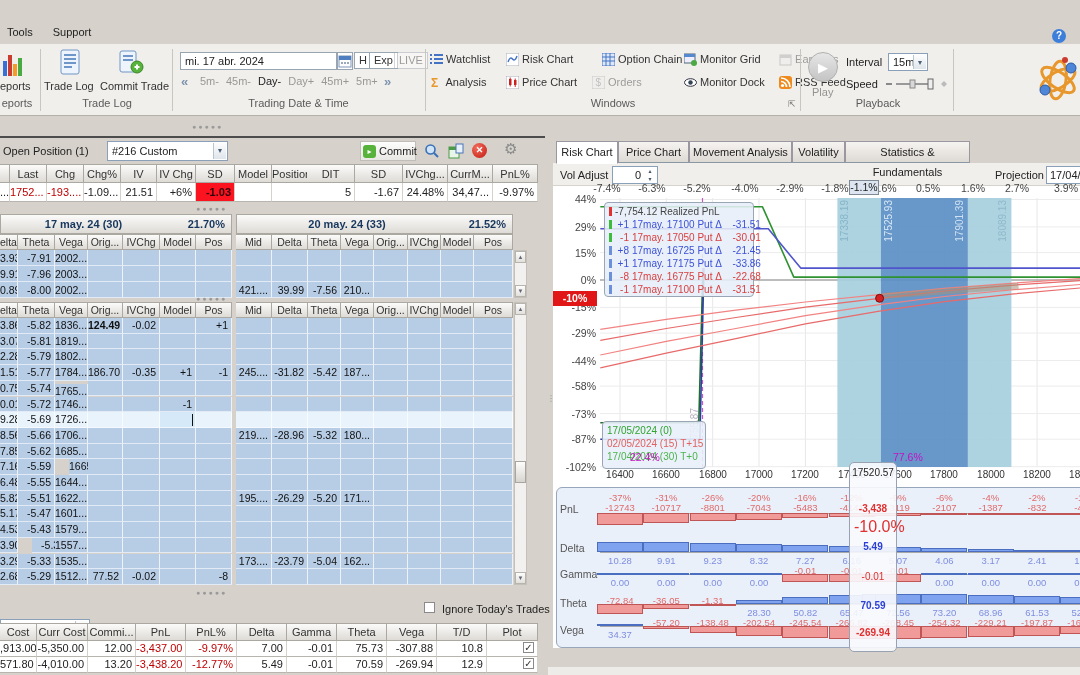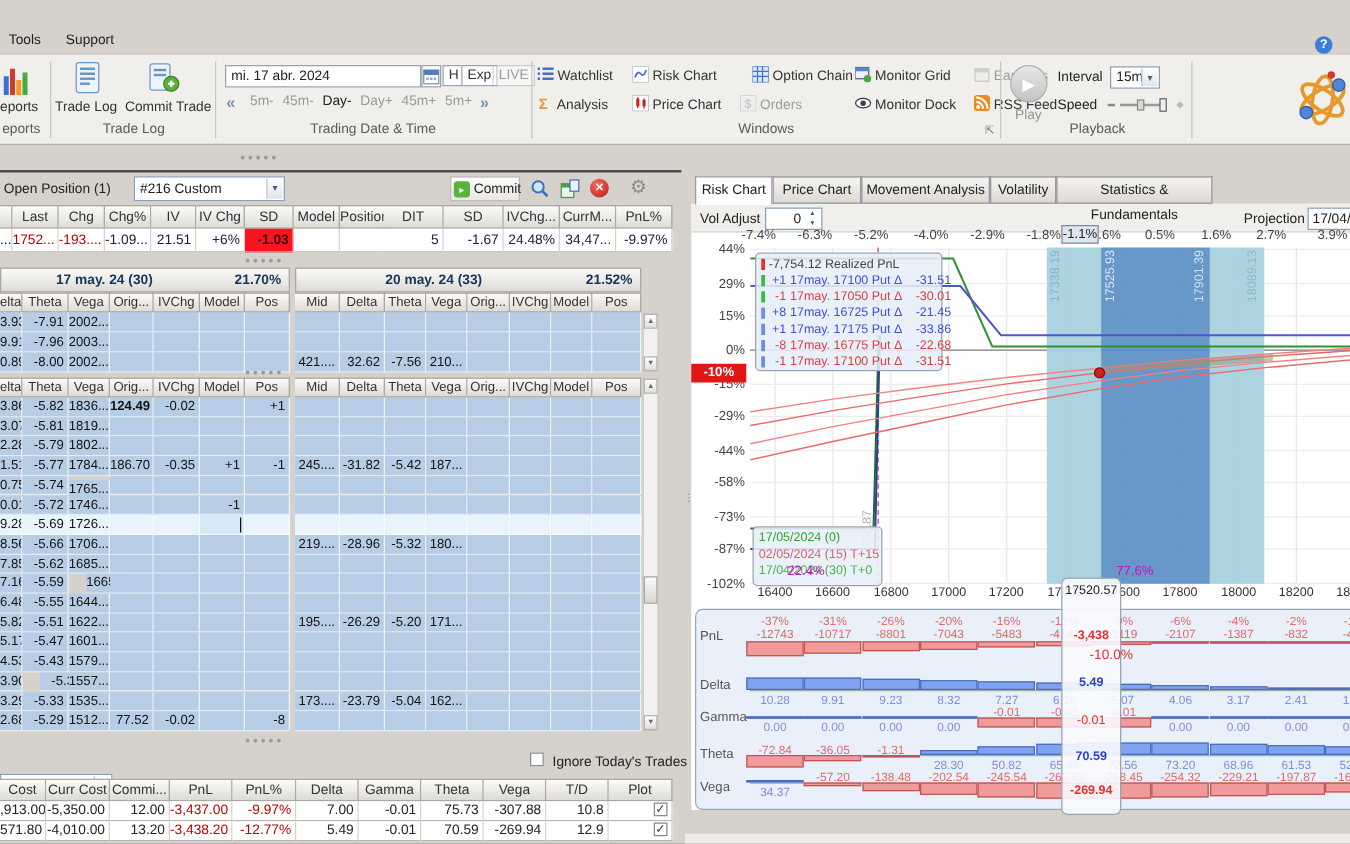--- a/index.html
+++ b/index.html
@@ -355,21 +355,21 @@
       <div class="abs ccell  " style="left:441px;top:266px;width:33px;height:16px;line-height:16px"></div>
       <div class="abs ccell  " style="left:474px;top:266px;width:39px;height:16px;line-height:16px"></div>
       <div class="abs ccell " style="left:0px;top:282px;width:18px;height:16px;line-height:16px;">0.89</div>
       <div class="abs ccell " style="left:18px;top:282px;width:37px;height:16px;line-height:16px;">-8.00</div>
       <div class="abs ccell " style="left:55px;top:282px;width:33px;height:16px;line-height:16px;">2002...</div>
       <div class="abs ccell " style="left:88px;top:282px;width:35px;height:16px;line-height:16px;"></div>
       <div class="abs ccell " style="left:123px;top:282px;width:37px;height:16px;line-height:16px;"></div>
       <div class="abs ccell " style="left:160px;top:282px;width:36px;height:16px;line-height:16px;"></div>
       <div class="abs ccell " style="left:196px;top:282px;width:36px;height:16px;line-height:16px;"></div>
       <div class="abs ccell  red" style="left:236px;top:282px;width:36px;height:16px;line-height:16px">421....</div>
-      <div class="abs ccell  " style="left:272px;top:282px;width:36px;height:16px;line-height:16px">32.62</div>
+      <div class="abs ccell  " style="left:272px;top:282px;width:36px;height:16px;line-height:16px">39.99</div>
       <div class="abs ccell  " style="left:308px;top:282px;width:33px;height:16px;line-height:16px">-7.56</div>
       <div class="abs ccell  " style="left:341px;top:282px;width:33px;height:16px;line-height:16px">210...</div>
       <div class="abs ccell  " style="left:374px;top:282px;width:34px;height:16px;line-height:16px"></div>
       <div class="abs ccell  " style="left:408px;top:282px;width:33px;height:16px;line-height:16px"></div>
       <div class="abs ccell  " style="left:441px;top:282px;width:33px;height:16px;line-height:16px"></div>
       <div class="abs ccell  " style="left:474px;top:282px;width:39px;height:16px;line-height:16px"></div>
       <div class="chc" style="left:0px;top:302px;width:18px">elta</div>
       <div class="chc" style="left:18px;top:302px;width:37px">Theta</div>
       <div class="chc" style="left:55px;top:302px;width:33px">Vega</div>
       <div class="chc" style="left:88px;top:302px;width:35px">Orig...</div>
@@ -987,21 +987,21 @@
       <div class="greeknum gneg" style="left:922.38px;top:617px">-254.32</div>
       <div class="gbar gbneg" style="left:968px;top:626.0px;width:46px;height:11.0px"></div>
       <div class="greeknum gneg" style="left:968.72px;top:617px">-229.21</div>
       <div class="gbar gbneg" style="left:1014px;top:626.0px;width:46px;height:9.5px"></div>
       <div class="greeknum gneg" style="left:1015.06px;top:617px">-197.87</div>
       <div class="gbar gbneg" style="left:1060px;top:626.0px;width:46px;height:7.9px"></div>
       <div class="greeknum gneg" style="left:1061.4px;top:617px">-164.45</div>
       <div class="abs" style="left:849px;top:462px;width:48px;height:190px;background:rgba(248,250,253,0.9);border:1px solid #98a2b2;border-radius:5px;z-index:4">
     <div class="tc" style="position:absolute;left:0;width:46px;top:4px;font-size:10px;color:#222">17520.57</div>
     <div class="tc" style="position:absolute;left:0;width:46px;top:40px;font-size:10px;font-weight:bold;color:#e03030">-3,438</div>
-    <div class="tc" style="position:absolute;left:16px;width:46px;top:55px;font-size:11px;color:#e03030">-10.0%</div>
+    <div class="tc" style="position:absolute;left:4px;width:46px;top:55px;font-size:16px;color:#e03030">-10.0%</div>
     <div class="tc" style="position:absolute;left:0;width:46px;top:78px;font-size:10px;font-weight:bold;color:#2b3fd6">5.49</div>
     <div class="tc" style="position:absolute;left:0;width:46px;top:108px;font-size:10px;color:#e03030">-0.01</div>
     <div class="tc" style="position:absolute;left:0;width:46px;top:137px;font-size:10px;font-weight:bold;color:#2b3fd6">70.59</div>
     <div class="tc" style="position:absolute;left:0;width:46px;top:164px;font-size:10px;font-weight:bold;color:#e03030">-269.94</div>
   </div>
     </div>
 
   <div class="abs" style="left:548px;top:667px;width:532px;height:8px;background:#edece9"></div>
 </div>
 

